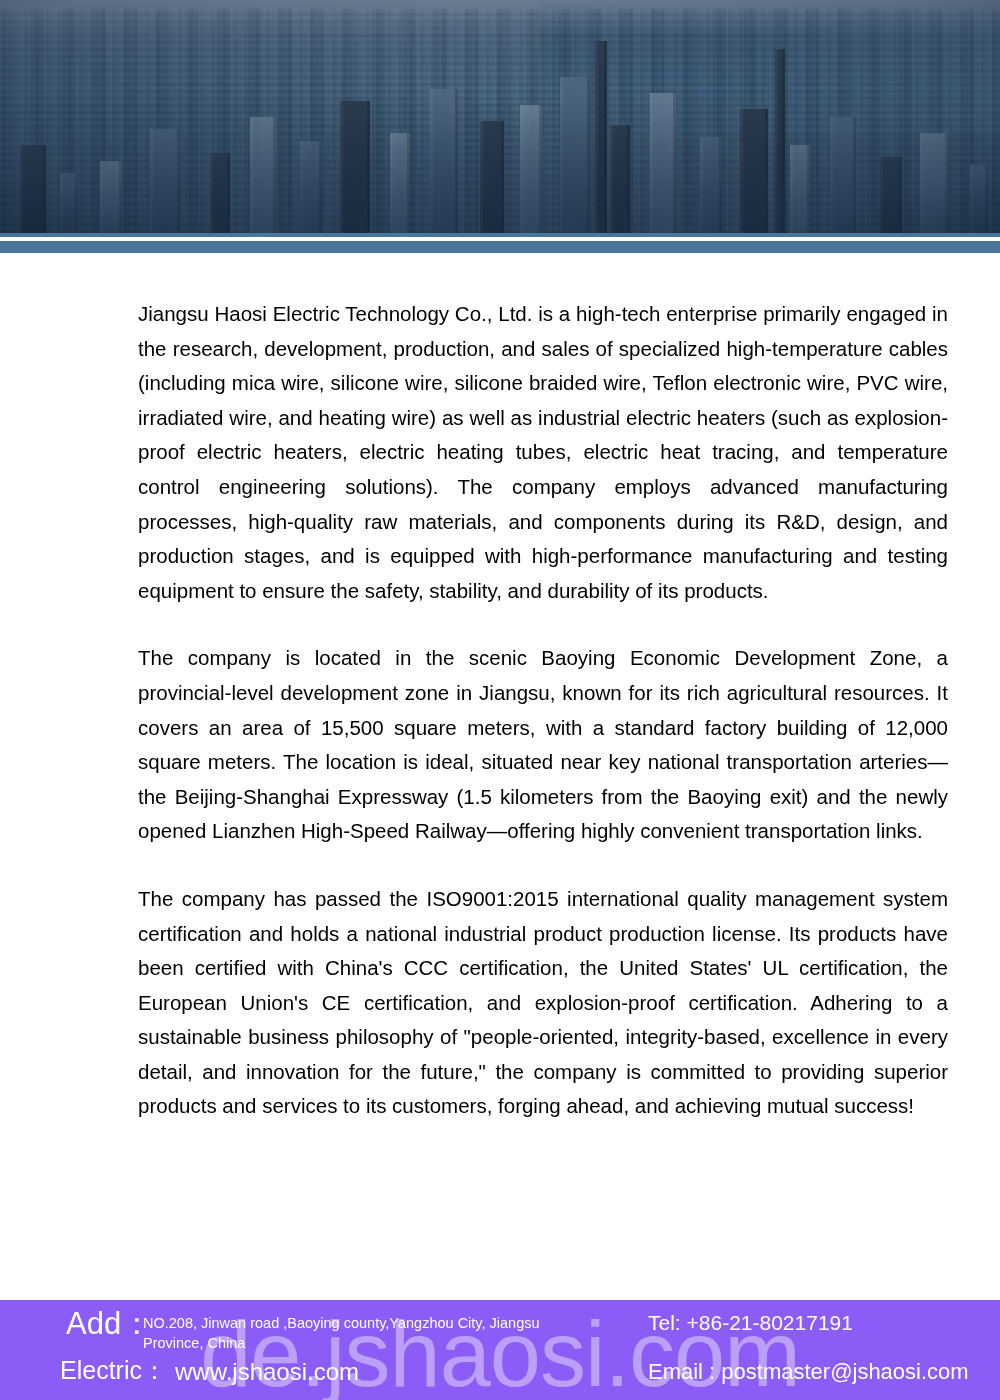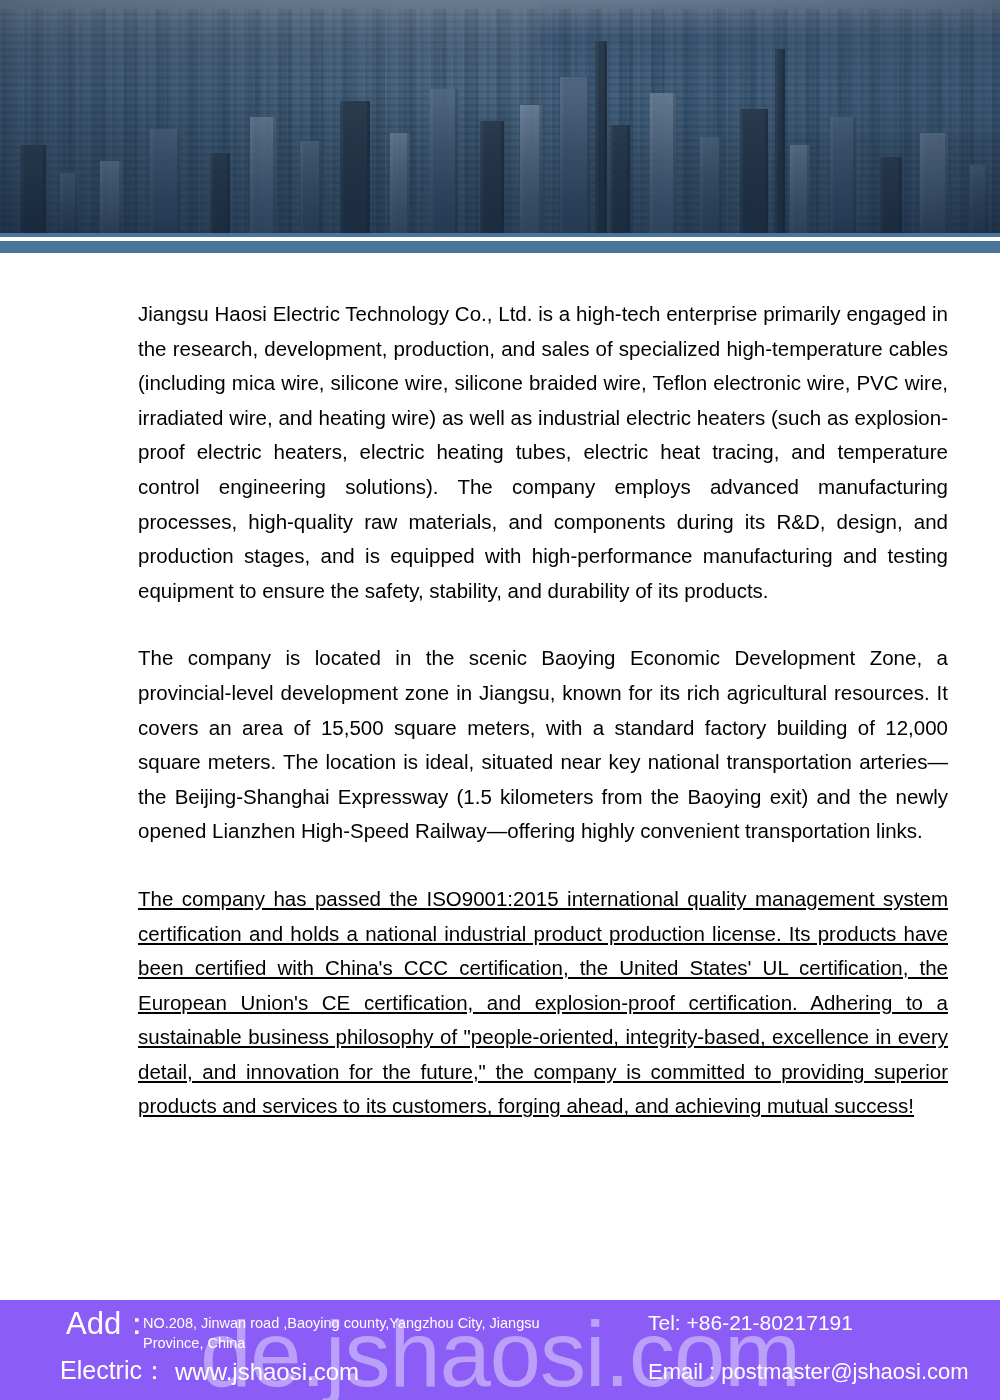--- a/index.html
+++ b/index.html
@@ -134,21 +134,21 @@
   }
   .para {
     margin: 0 0 33px 0;
     text-align: justify;
     text-justify: inter-word;
     color: #000000;
     font-size: 20.5px;
     line-height: 34.6px;
     font-family: "Liberation Sans", sans-serif;
   }
-  .para:last-child { margin-bottom: 0; text-decoration: underline; }
+  .para:last-child { margin-bottom: 0; }
 
   
   .footer {
     position: absolute;
     left: 0; top: 1300px;
     width: 1000px; height: 100px;
     background: #8b5cf6;
     overflow: hidden;
   }
   .watermark {

